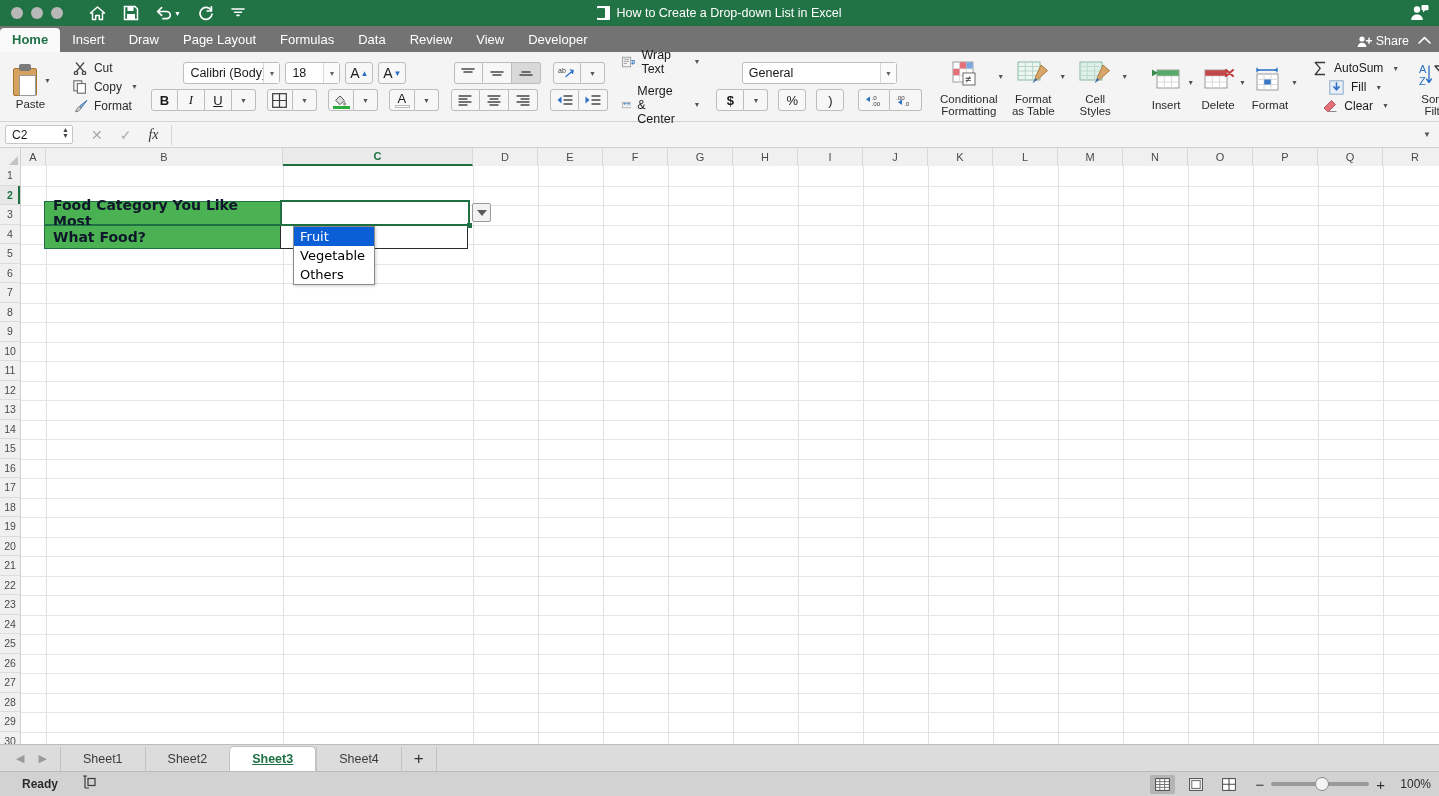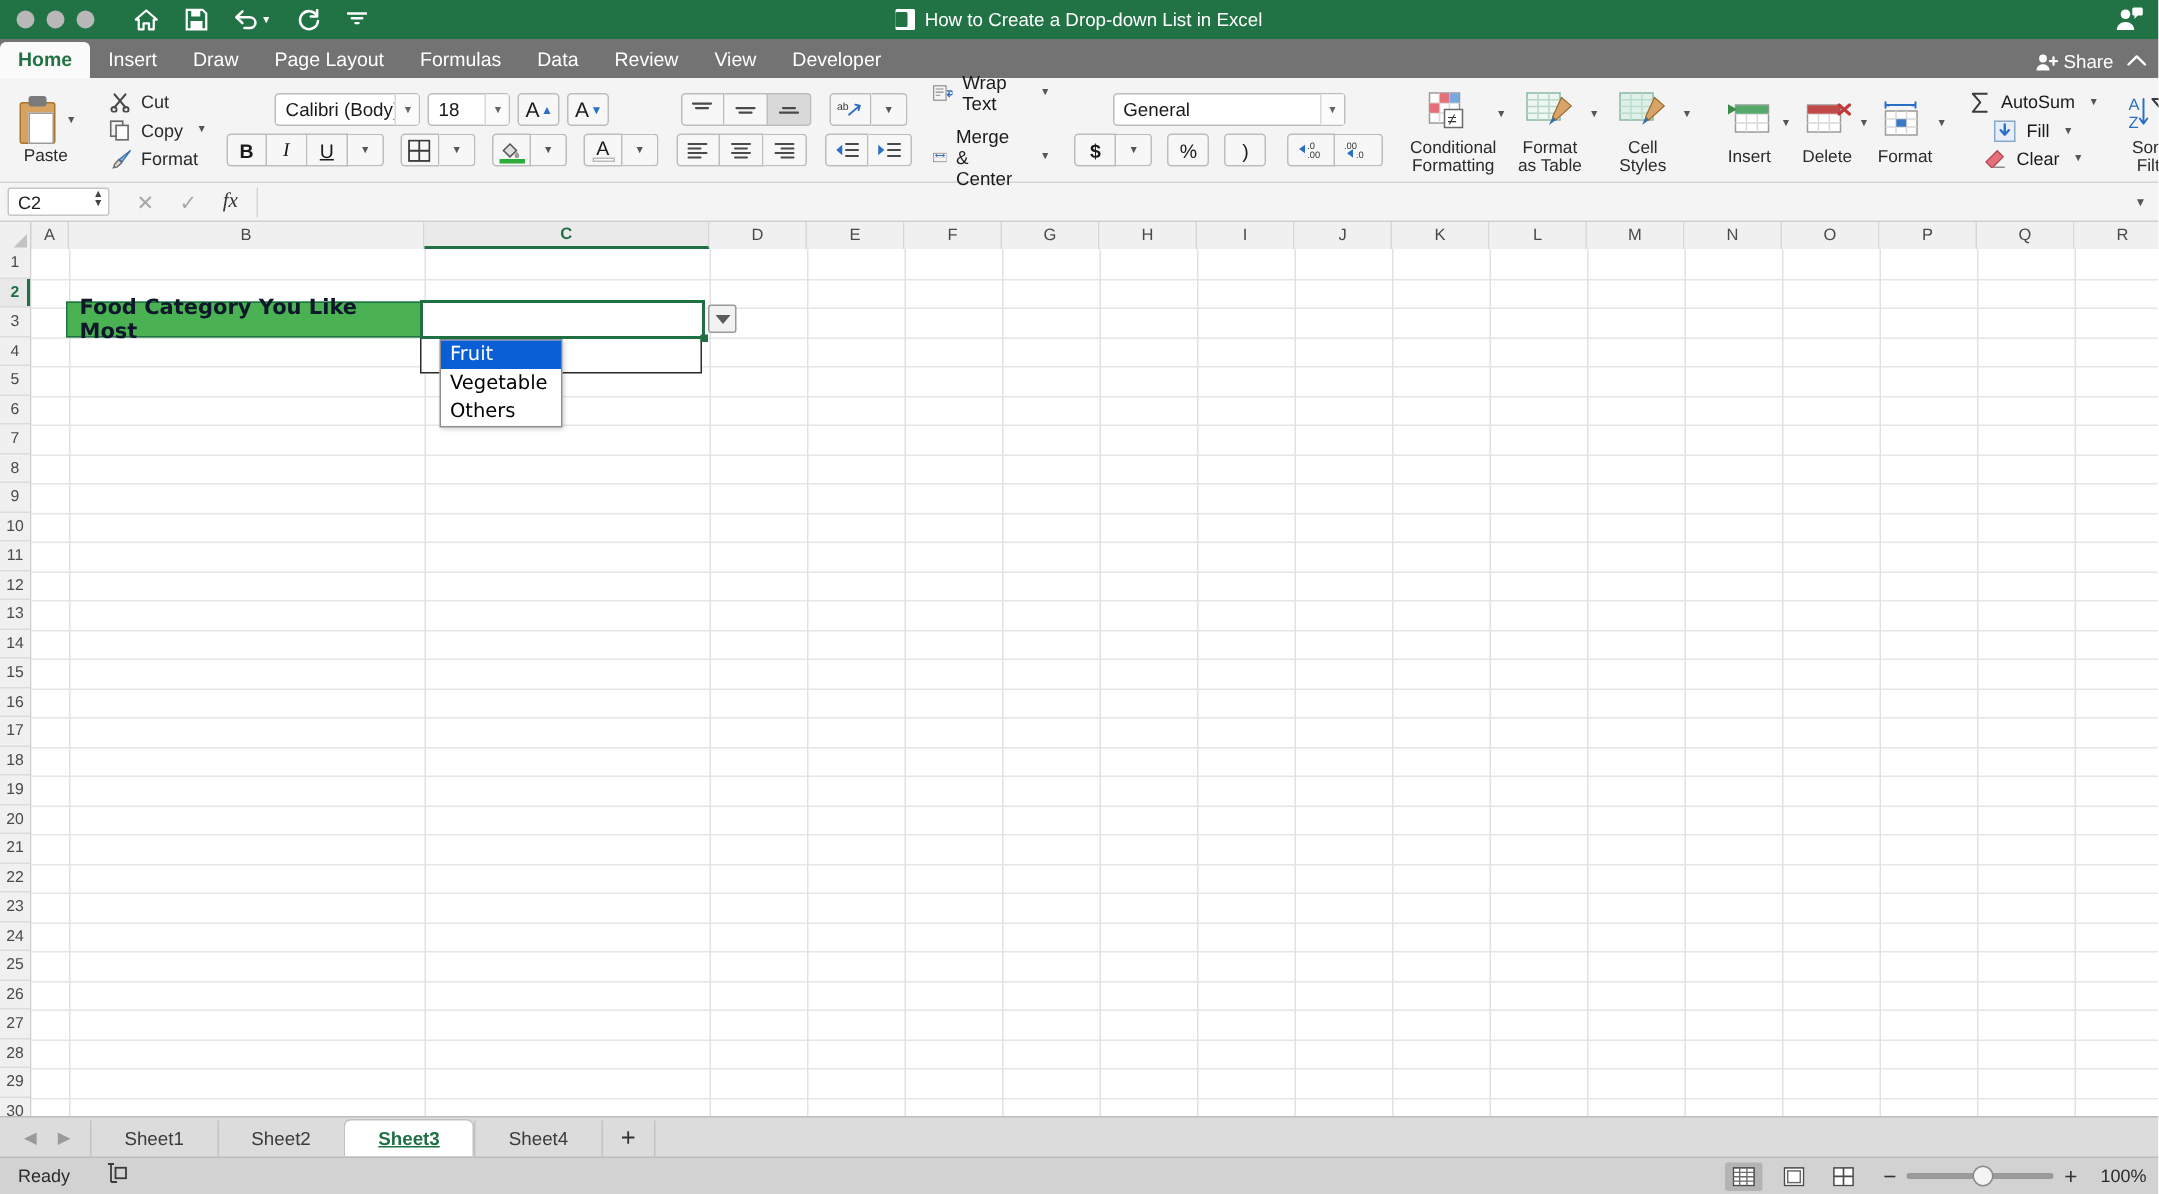--- a/index.html
+++ b/index.html
@@ -264,21 +264,21 @@
     width: 36px; height: 24px; display: flex; align-items: center;
     justify-content: center; font-size: 17px; color: #333;
     border-left: 1px solid #c2c2c2; border-right: 1px solid #c2c2c2; cursor: default;
   }
 
   
   .statusbar {
     height: 25px; background: #d2d2d2; display: flex; align-items: center;
     border-top: 1px solid #bbbbbb; position: relative;
   }
-  .st-ready { font-size: 12px; color: #2b2b2b; margin-left: 12px; }
+  .st-ready { font-size: 12px; color: #2b2b2b; margin-left: 22px; font-weight: bold; }
   .st-ico { margin-left: 24px; color: #3a3a3a; }
   .st-right { position: absolute; right: 8px; display: flex; align-items: center; gap: 8px; }
   .viewbtn {
     width: 25px; height: 19px; display: flex; align-items: center;
     justify-content: center; border-radius: 2px; cursor: default;
   }
   .viewbtn.on { background: #b4b4b4; }
   .zoomslider { display: flex; align-items: center; gap: 7px; margin-left: 6px; }
   .zs-track { width: 98px; height: 4px; background: #9a9a9a; border-radius: 2px; position: relative; }
   .zs-knob {
@@ -884,20 +884,21 @@
         <div class="gl-v" style="left: 777px;"></div>
         <div class="gl-v" style="left: 712px;"></div>
         <div class="gl-v" style="left: 647px;"></div>
         <div class="gl-v" style="left: 582px;"></div>
         <div class="gl-v" style="left: 517px;"></div>
         <div class="gl-v" style="left: 452px;"></div>
         <div class="gl-v" style="left: 262px;"></div>
         <div class="gl-v" style="left: 25px;"></div>
 
       <div class="datacell" id="cell-b2" style="left:23px; top:35px; width:237px; height:24px;">Food Category You Like Most</div>
+      <div class="datacell" id="cell-b3" style="left:23px; top:59px; width:237px; height:24px;">What Food?</div>
 
       <div class="c3cell" style="left:259px; top:59px; width:188px; height:24px;"></div>
 
       <div class="selcell" style="left:259px; top:34px; width:190px; height:26px;"></div>
       <div class="selhandle" style="left:446px; top:57px;"></div>
 
       <div class="ddbutton" style="left:451px; top:37px;">
         <span class="arw"></span>
       </div>
 

